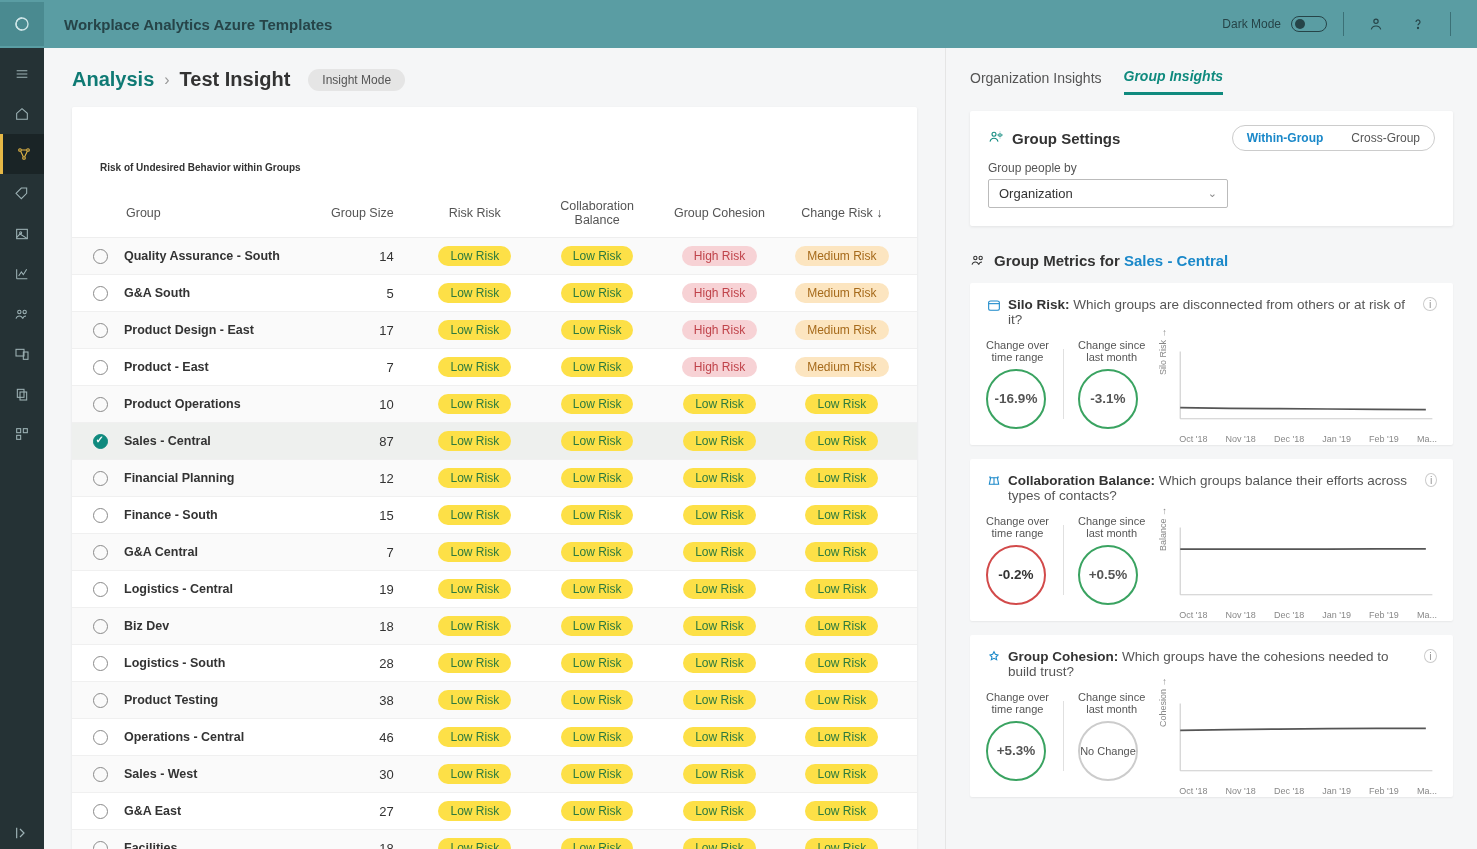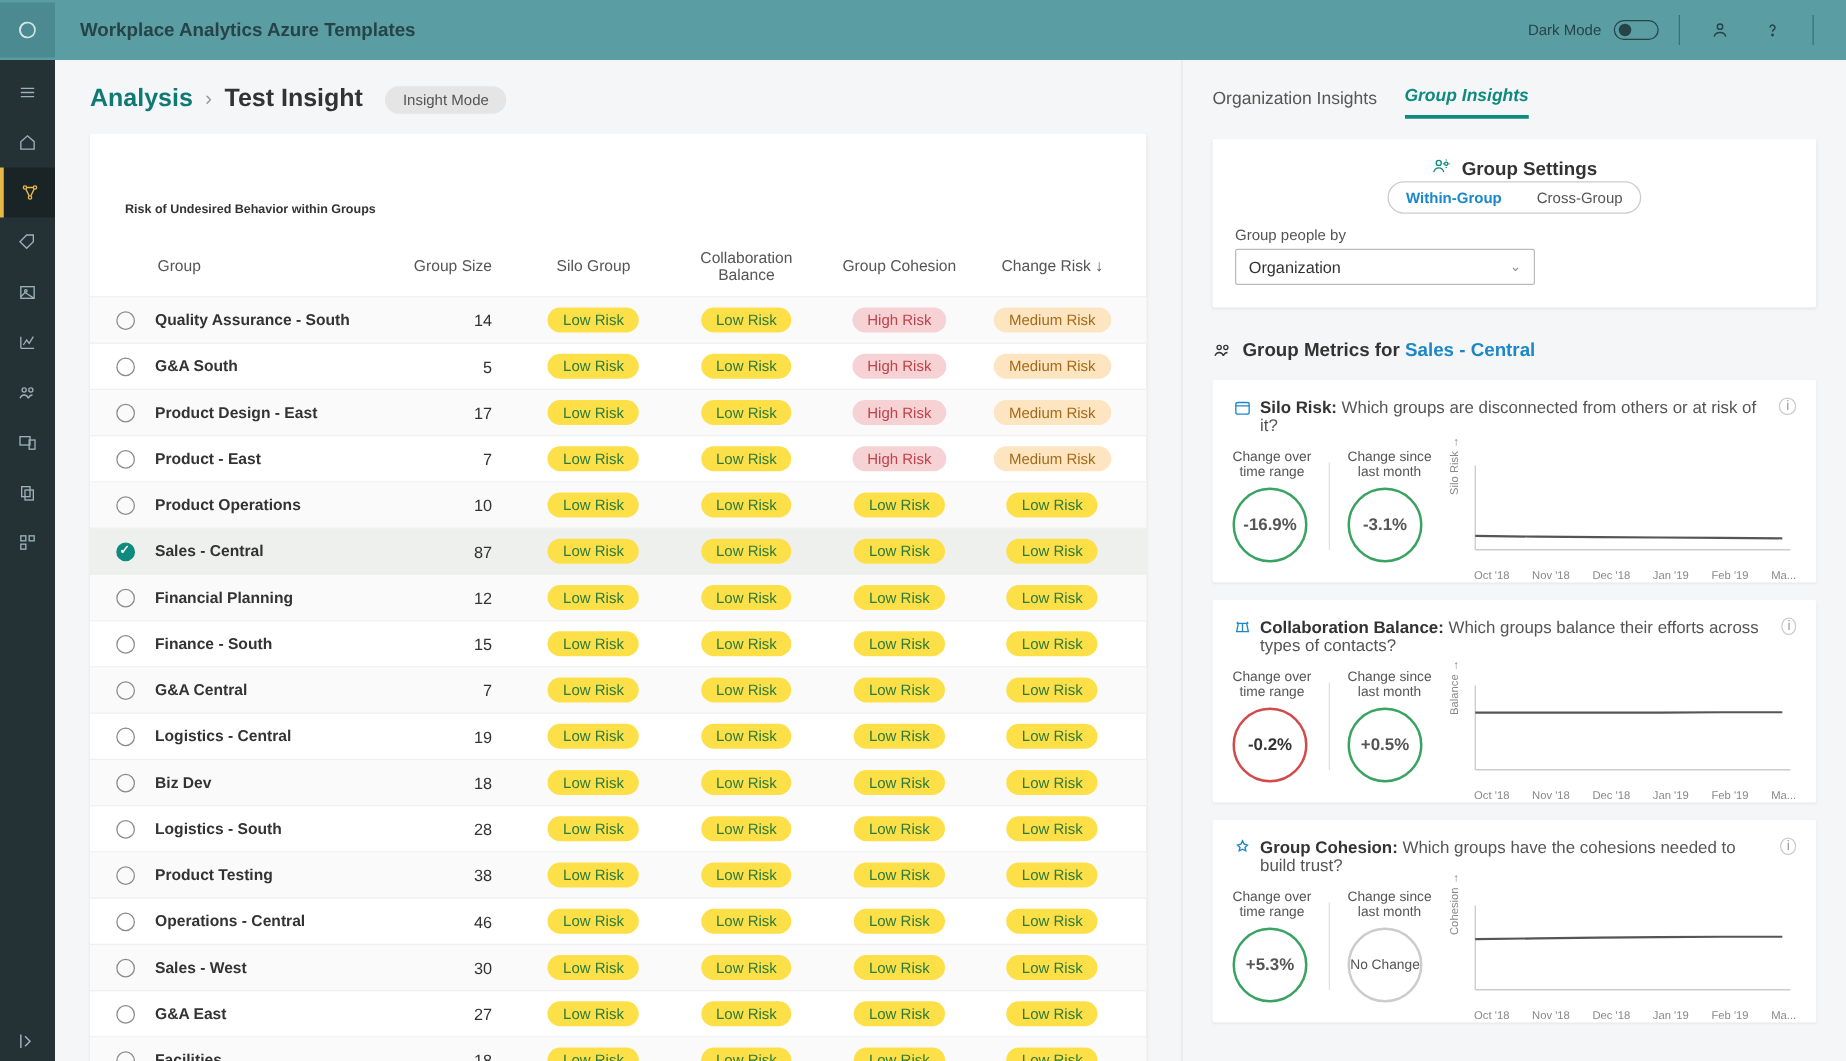--- a/index.html
+++ b/index.html
@@ -50,21 +50,21 @@
 .badge.low { background:#fde047; color:#2c7a3e; }
 .badge.medium { background:#fce5c0; color:#a66a1a; }
 .badge.high { background:#f7d2d5; color:#c0434a; }
 
 .rightpane { width:532px; background:#f5f6f7; padding:20px 24px; overflow:auto; border-left:1px solid #e5e5e5;}
 .tabs { display:flex; gap:22px; margin-bottom:16px;align-items:center; }
 .tab { font-size:14px; color:#555; padding-bottom:8px; cursor:pointer; }
 .tab.active { color:#0f8a7e; border-bottom:3px solid #0f8a7e; font-weight:600;font-style:italic; }
 
 .settingscard { background:#fff; padding:14px 18px 18px 18px; margin-bottom:12px; }
-.settingshdr { display:flex; align-items:center; justify-content:space-between; margin-bottom:10px;flex-direction:column;}
+.settingshdr { display:flex; align-items:center; justify-content:space-between; margin-bottom:10px;}
 .settingshdr .t { font-size:15px; font-weight:600; display:flex; align-items:center; gap:8px;}
 .segmented { display:flex; border:1px solid #ccc; border-radius:16px; overflow:hidden; font-size:12px;}
 .segmented .seg { padding:5px 14px; cursor:pointer; color:#555;}
 .segmented .seg.active { color:#1a88c9; font-weight:600; }
 .fieldlabel { font-size:12px; color:#555; margin-bottom:4px; }
 .select { border:1px solid #bbb; padding:6px 10px; border-radius:2px; display:flex; justify-content:space-between; align-items:center; width:240px; font-size:13px; cursor:pointer;}
 .select .chev { color:#888; font-size:11px;}
 
 .metricshdr { display:flex; align-items:flex-start; gap:8px; font-size:15px; font-weight:600; margin:26px 0 12px 0;}
 .metricshdr .grp { color:#1a88c9; }
@@ -201,21 +201,21 @@
         <span class="modepill">Insight Mode</span>
       </div>
 
       <div class="card tablecard">
         <h3>Risk of Undesired Behavior within Groups</h3>
         <div class="tbl">
           <div class="hdr">
             <div class="col"></div>
             <div class="col">Group</div>
             <div class="col right">Group Size</div>
-            <div class="col center">Silo Group</div>
+            <div class="col center">Risk Risk</div>
             <div class="col center">Collaboration Balance</div>
             <div class="col center">Group Cohesion</div>
             <div class="col center">Change Risk ↓</div>
           </div>
           <div id="tbody">
               <div class="row">
     <div class="col">
                   <div class="radio "></div>
                 </div>
     <div class="col groupname">Quality Assurance - South</div>

